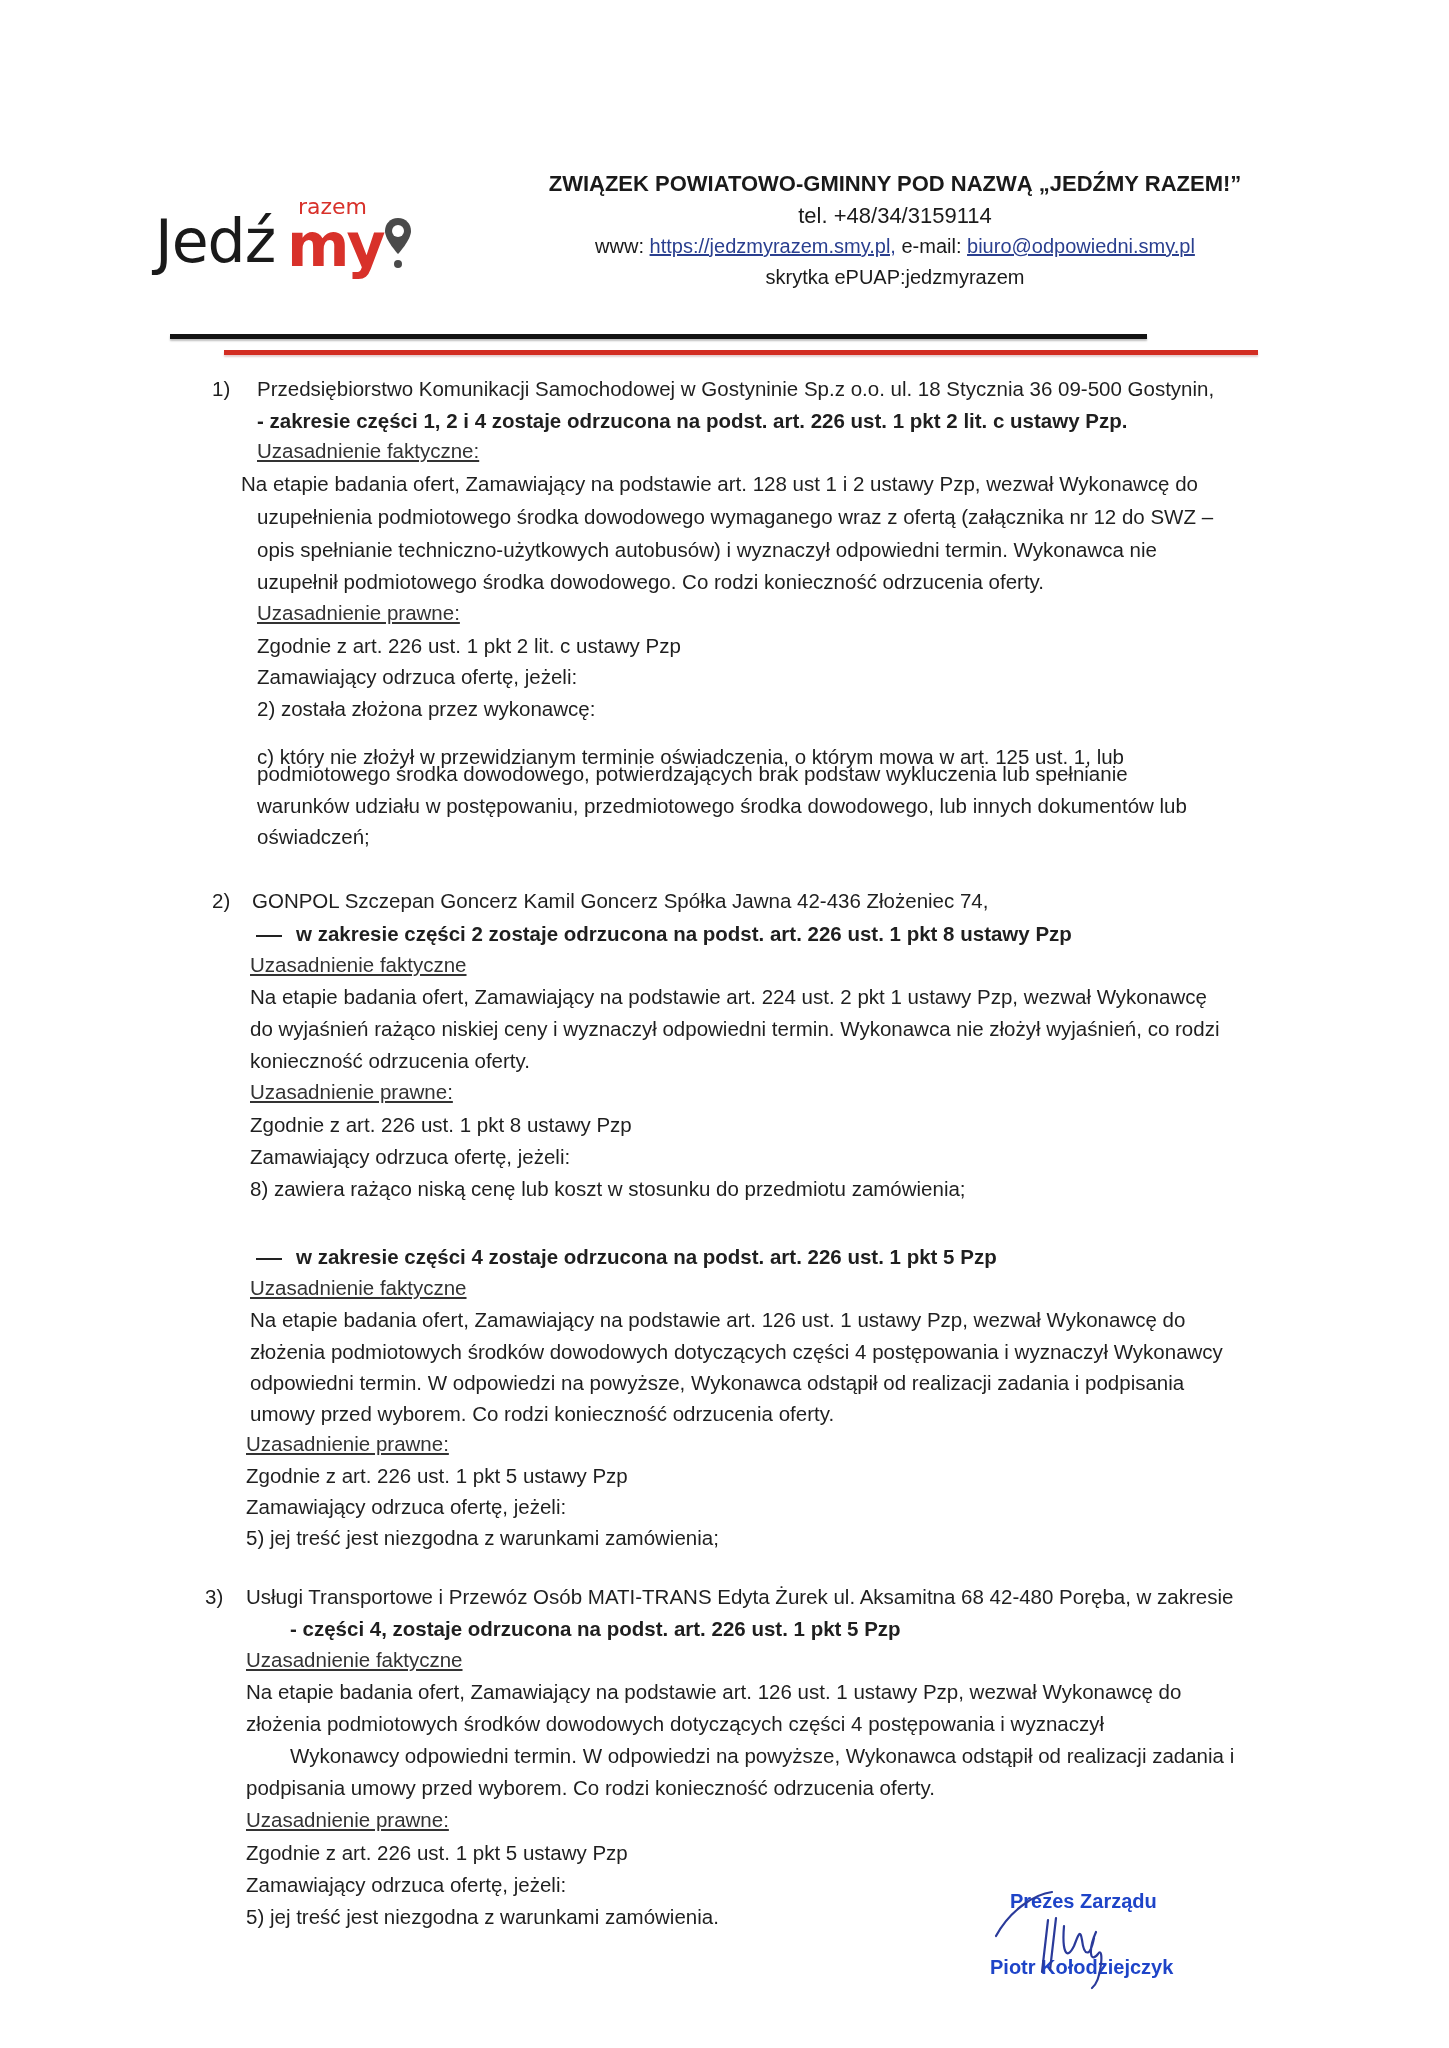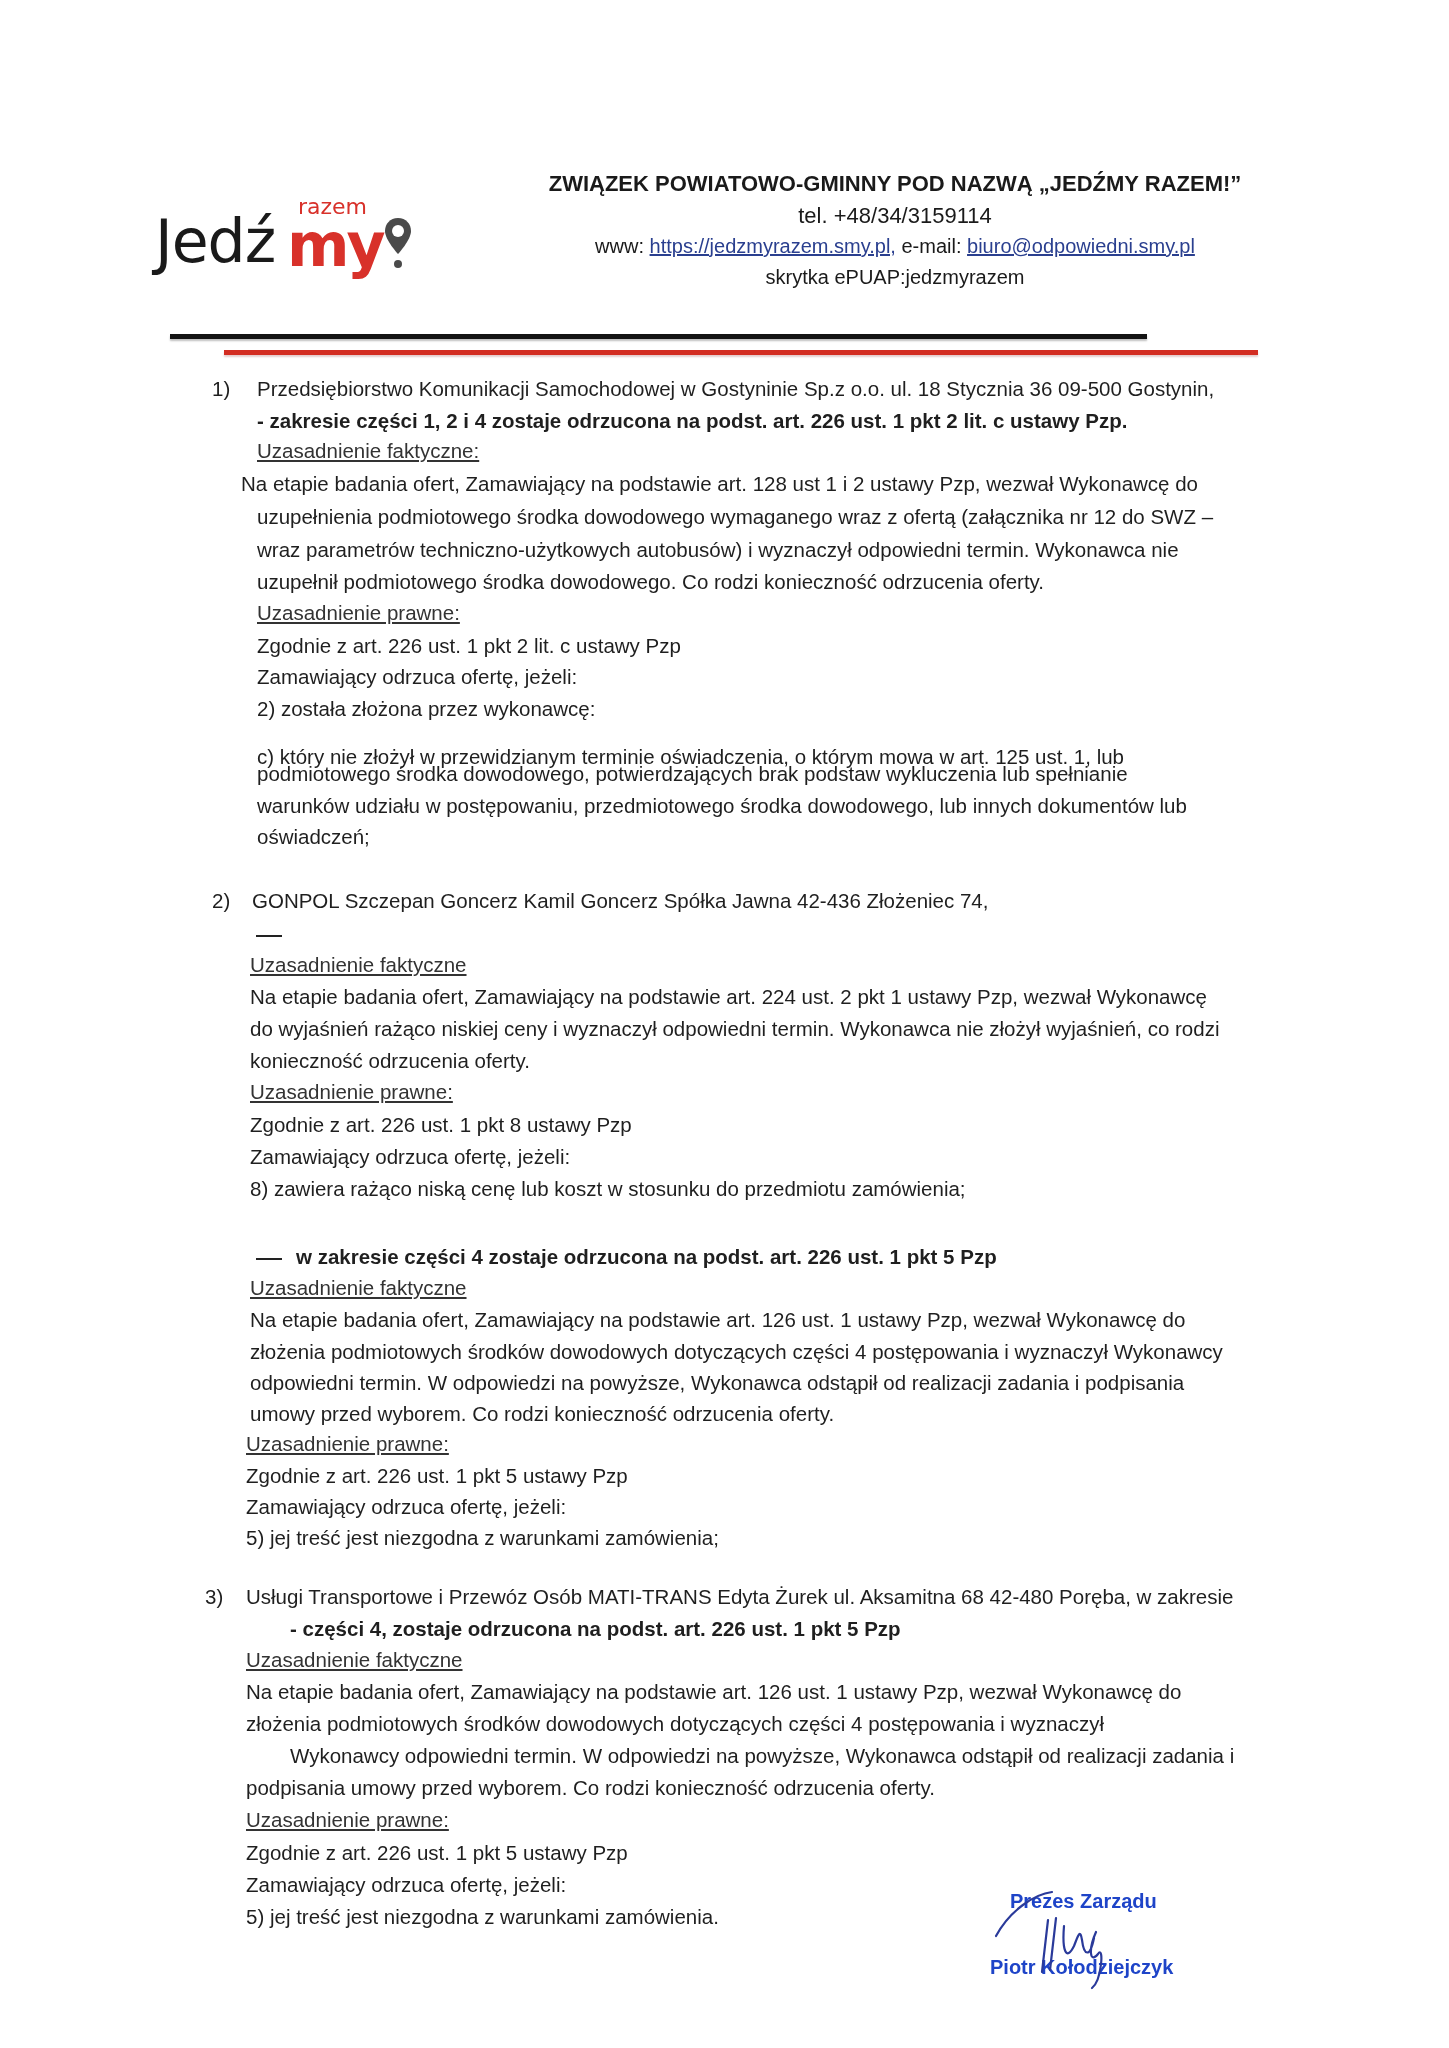--- a/index.html
+++ b/index.html
@@ -70,37 +70,37 @@
   <div class="rule-black"></div>
   <div class="rule-red"></div>
 
   <div class="content">
     <span class="num" style="left:212px; top:374px;">1)</span>
     <span class="ln" style="left:257px; top:374px;">Przedsiębiorstwo Komunikacji Samochodowej w Gostyninie Sp.z o.o. ul. 18 Stycznia 36 09-500 Gostynin,</span>
     <span class="ln b" style="left:257px; top:406px;">- zakresie części 1, 2 i 4 zostaje odrzucona na podst. art. 226 ust. 1 pkt 2 lit. c ustawy Pzp.</span>
     <span class="ln u" style="left:257px; top:436px;">Uzasadnienie faktyczne:</span>
     <span class="ln" style="left:241px; top:469px;text-align:center;">Na etapie badania ofert, Zamawiający na podstawie art. 128 ust 1 i 2 ustawy Pzp, wezwał Wykonawcę do</span>
     <span class="ln" style="left:257px; top:502px;">uzupełnienia podmiotowego środka dowodowego wymaganego wraz z ofertą (załącznika nr 12 do SWZ –</span>
-    <span class="ln" style="left:257px; top:535px;">wraz parametrów techniczno-użytkowych autobusów) i  wyznaczył odpowiedni termin. Wykonawca nie</span>
+    <span class="ln" style="left:257px; top:535px;">opis spełnianie techniczno-użytkowych autobusów) i  wyznaczył odpowiedni termin. Wykonawca nie</span>
     <span class="ln" style="left:257px; top:567px;">uzupełnił podmiotowego środka dowodowego. Co rodzi konieczność odrzucenia oferty.</span>
     <span class="ln u" style="left:257px; top:598px;">Uzasadnienie prawne:</span>
     <span class="ln" style="left:257px; top:631px;">Zgodnie z art. 226 ust. 1 pkt 2 lit. c ustawy Pzp</span>
     <span class="ln" style="left:257px; top:662px;">Zamawiający odrzuca ofertę, jeżeli:</span>
     <span class="ln" style="left:257px; top:694px;">2) została złożona przez wykonawcę:</span>
     <span class="ln" style="left:257px; top:742px;">c) który nie złożył w przewidzianym terminie oświadczenia, o którym mowa w art. 125 ust. 1, lub</span>
     <span class="ln" style="left:257px; top:759px;">podmiotowego środka dowodowego, potwierdzających brak podstaw wykluczenia lub spełnianie</span>
     <span class="ln" style="left:257px; top:791px;">warunków udziału w postępowaniu, przedmiotowego środka dowodowego, lub innych dokumentów lub</span>
     <span class="ln" style="left:257px; top:822px;">oświadczeń;</span>
   </div>
 
   <div class="content">
     <span class="num" style="left:212px; top:886px;">2)</span>
     <span class="ln" style="left:252px; top:886px;">GONPOL Szczepan Goncerz Kamil Goncerz Spółka Jawna 42-436 Złożeniec 74,</span>
 
-    <span class="ln b" style="left:256px; top:919px;"><span class="dash"></span></span>
+    <span class="ln b" style="left:256px; top:919px;"><span class="dash"></span><span>w zakresie części 2 zostaje odrzucona na podst. art. 226 ust. 1 pkt 8 ustawy Pzp</span></span>
     <span class="ln u" style="left:250px; top:950px;">Uzasadnienie faktyczne</span>
     <span class="ln" style="left:250px; top:982px;">Na etapie badania ofert, Zamawiający na podstawie art. 224 ust. 2 pkt 1 ustawy Pzp, wezwał Wykonawcę</span>
     <span class="ln" style="left:250px; top:1014px;">do wyjaśnień rażąco niskiej ceny i  wyznaczył odpowiedni termin. Wykonawca nie złożył wyjaśnień, co rodzi</span>
     <span class="ln" style="left:250px; top:1046px;">konieczność odrzucenia oferty.</span>
     <span class="ln u" style="left:250px; top:1077px;">Uzasadnienie prawne:</span>
     <span class="ln" style="left:250px; top:1110px;">Zgodnie z art. 226 ust. 1 pkt 8 ustawy Pzp</span>
     <span class="ln" style="left:250px; top:1142px;">Zamawiający odrzuca ofertę, jeżeli:</span>
     <span class="ln" style="left:250px; top:1174px;">8) zawiera rażąco niską cenę lub koszt w stosunku do przedmiotu zamówienia;</span>
 
     <span class="ln b" style="left:256px; top:1242px;"><span class="dash"></span><span>w zakresie części 4 zostaje odrzucona na podst. art. 226 ust. 1 pkt 5 Pzp</span></span>

